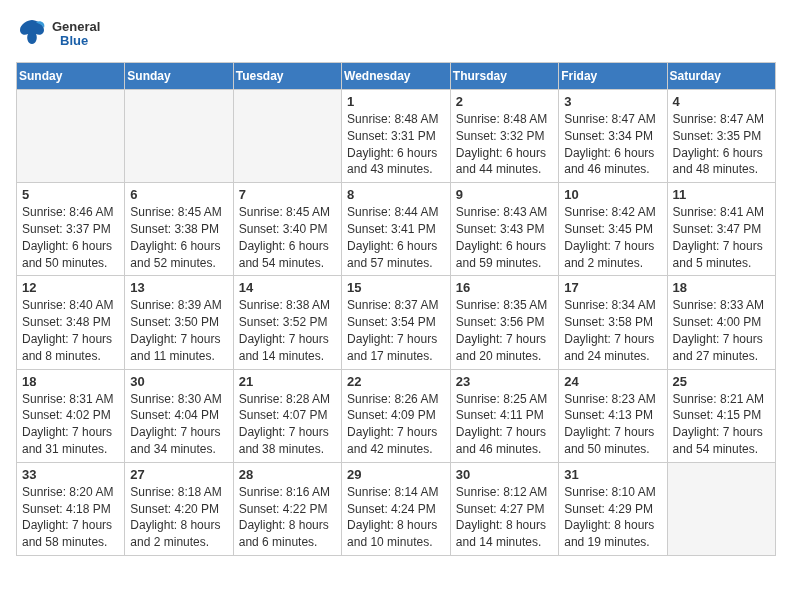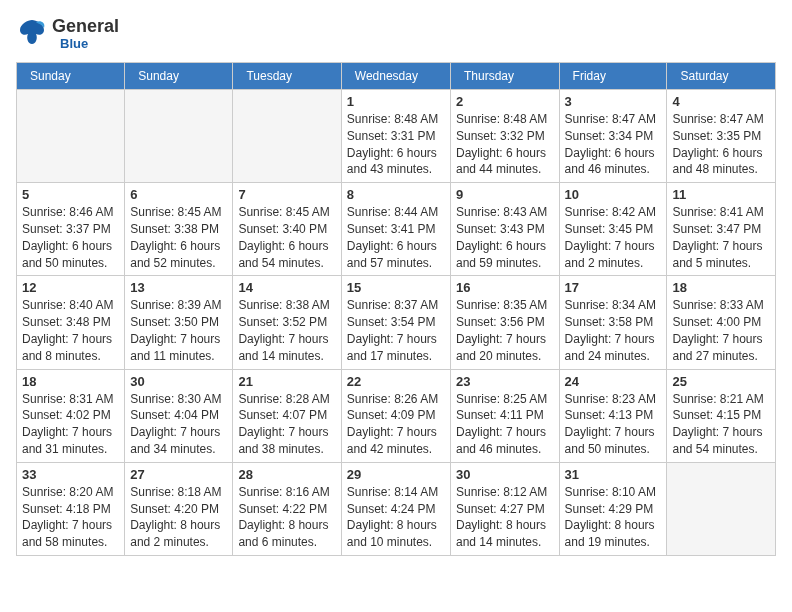--- a/index.html
+++ b/index.html
@@ -34,23 +34,23 @@
     }
     .calendar {
       width: 100%;
       border-collapse: collapse;
       border: 1px solid #ccc;
     }
     .calendar th {
       background: #3a7abf;
       color: #fff;
       text-align: left;
-      padding: 6px 13px;
+      padding: 6px 2px;
       font-size: 12px;
-      font-weight: normal;
+      font-weight: bold;
       border: 1px solid #ccc;
     }
     .calendar td {
       vertical-align: top;
       border: 1px solid #ccc;
       padding: 4px 5px;
       width: 110px;
       min-height: 80px;
       font-size: 10px;
       color: #333;
@@ -79,21 +79,21 @@
 <div class="header">
   <div class="logo">
   <div style="display:flex;align-items:center;">
     <div style="margin-right:4px;">
       <svg width="32" height="32" viewBox="0 0 32 32">
         <path d="M16 4 C20 4 28 8 28 14 C28 18 24 20 20 18 C22 22 20 28 16 28 C12 28 10 22 12 18 C8 20 4 18 4 14 C4 8 12 4 16 4Z" fill="#1a5fa8"></path>
         <path d="M20 6 C24 4 30 6 28 12 C26 8 22 8 20 6Z" fill="#3a9ad9"></path>
       </svg>
     </div>
     <div>
-      <div style="font-size:18px;font-weight:bold;color:#333;line-height:1.1;text-align:right;">General</div>
+      <div style="font-size:13px;font-weight:bold;color:#333;line-height:1.1;text-align:right;">General</div>
       <div style="font-size:13px;font-weight:bold;color:#1a5fa8;line-height:1.1;margin-left:8px;">Blue</div>
     </div>
   </div>
 </div>
   <div class="title-block">
     <div class="month-title"></div>
     <div class="location-title"></div>
   </div>
 </div>
 

